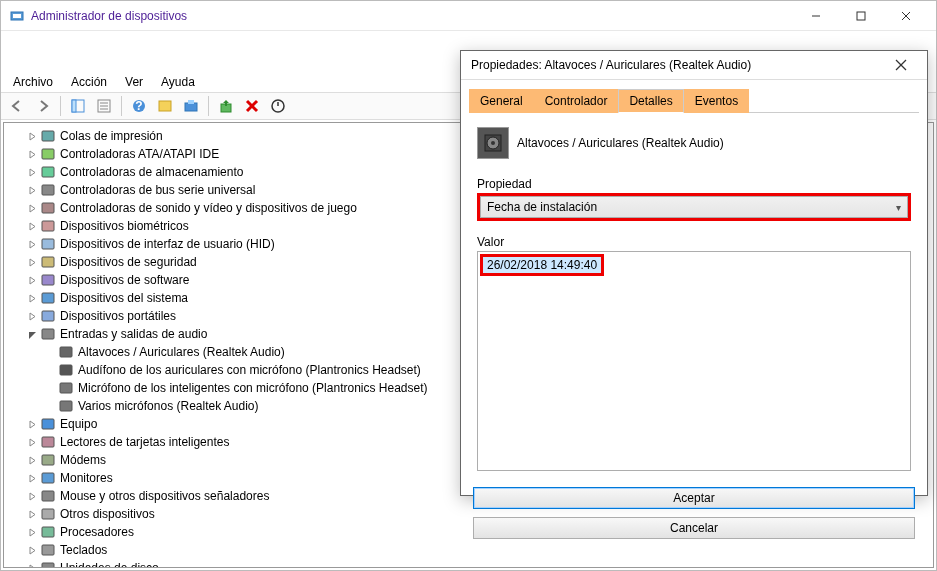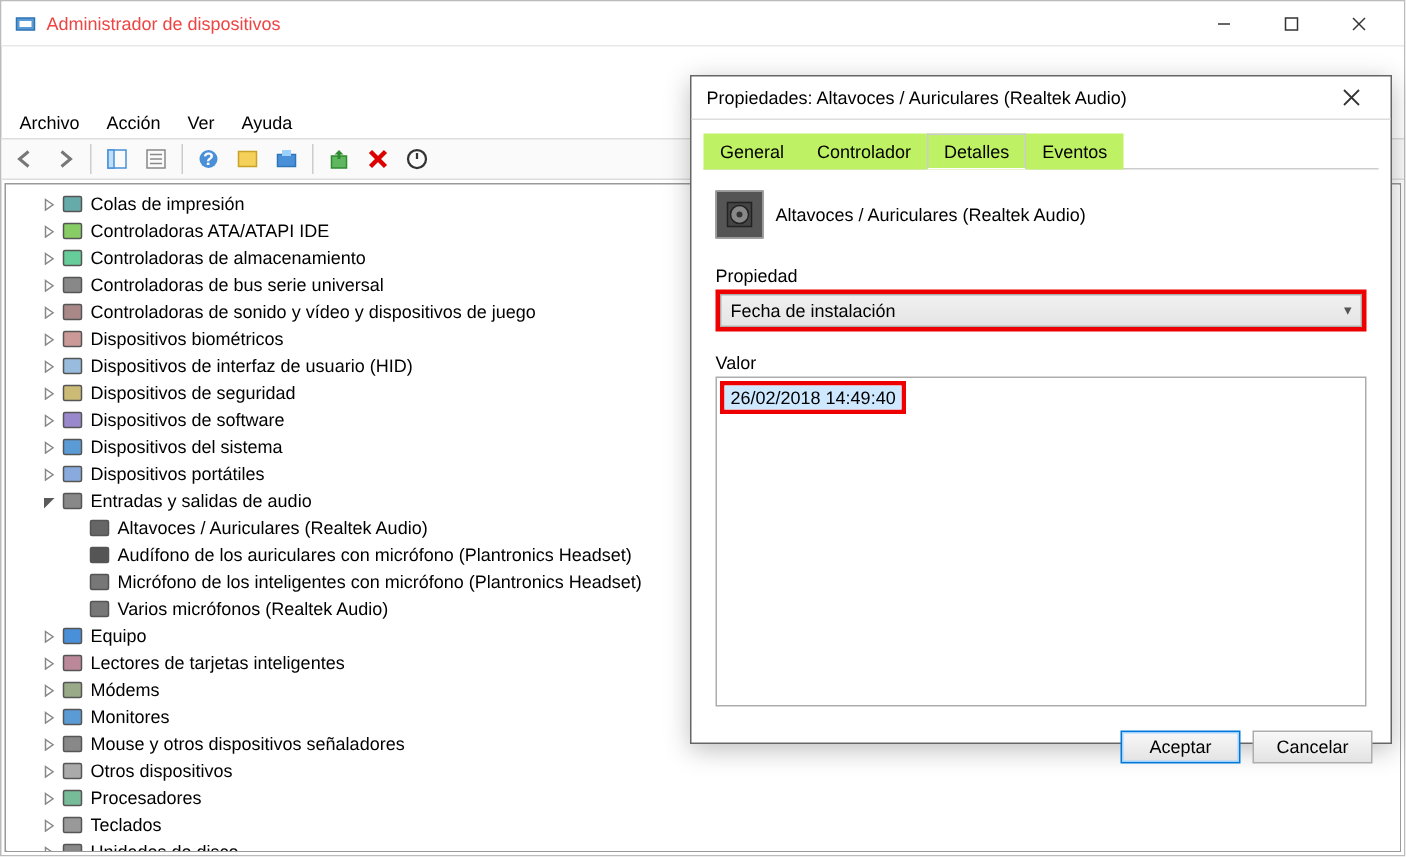--- a/index.html
+++ b/index.html
@@ -1,20 +1,20 @@
 <!DOCTYPE html>
 <html><head>
 <meta charset="utf-8">
 <style>
 * { box-sizing: border-box; margin: 0; padding: 0; font-family: "Segoe UI", Tahoma, sans-serif; font-size: 12px; }
 body { background: #fff; width: 937px; height: 571px; overflow: hidden; position: relative; }
 
 
 .main-window { width: 937px; height: 571px; border: 1px solid #bbb; display: flex; flex-direction: column; background: #fff; }
-.titlebar { height: 30px; background: #fff; display: flex; align-items: center; padding: 0 8px; color: #ef4444; border-bottom: 1px solid #e8e8e8; }
+.titlebar { height: 30px; background: #fff; display: flex; align-items: center; padding: 0 8px; color: #4c1d95; border-bottom: 1px solid #e8e8e8; }
 .titlebar .icon { width: 16px; height: 16px; margin-right: 6px; }
 .titlebar .title { flex: 1; }
 .winbtns { display: flex; }
 .winbtn { width: 45px; height: 29px; display: flex; align-items: center; justify-content: center; color: #555; }
 
 .menubar { height: 20px; display: flex; align-items: center; padding: 0 4px; gap: 2px; margin-top: 41px; }
 .menuitem { padding: 2px 8px; }
 
 .toolbar { height: 28px; border-top: 1px solid #ddd; border-bottom: 1px solid #ddd; display: flex; align-items: center; padding: 0 4px; gap: 2px; background: #fafafa; }
 .toolsep { width: 1px; height: 20px; background: #ccc; margin: 0 3px; }
@@ -26,34 +26,34 @@
 .node-icon { width: 16px; height: 16px; margin-right: 4px; display: flex; align-items: center; justify-content: center; }
 .node-label { white-space: nowrap; text-align: center; }
 
 
 .dialog { position: absolute; left: 460px; top: 50px; width: 468px; height: 446px; background: #fff; border: 1px solid #666; box-shadow: 0 4px 16px rgba(0,0,0,0.25); display: flex; flex-direction: column; }
 .dialog-title { height: 30px; display: flex; align-items: center; padding: 0 10px; }
 .dialog-title .t { flex: 1; }
 .dialog-close { width: 32px; height: 28px; display: flex; align-items: center; justify-content: center; }
 .dialog-body { flex: 1; border-top: 1px solid #ddd; padding: 8px; display: flex; flex-direction: column; }
 .tabs { display: flex; border-bottom: 1px solid #ccc; }
-.tab { padding: 4px 10px; border: 1px solid transparent; border-bottom: none; margin-right: 0px; background: #bef264; position: relative; top: 1px; }
+.tab { padding: 4px 10px; border: 1px solid transparent; border-bottom: none; margin-right: 0px; background: #fdba74; position: relative; top: 1px; }
 .tab.active { border-color: #ccc; border-bottom: 1px solid #fff; }
 .tab-content { flex: 1; padding: 14px 8px 8px 8px; display: flex; flex-direction: column; }
 .device-row { display: flex; align-items: center; gap: 8px; margin-bottom: 18px; }
 .device-icon { width: 32px; height: 32px; background: #555; border: 1px solid #999; display: flex; align-items: center; justify-content: center; }
 .field-label { margin-bottom: 2px; }
 .select-highlight { border: 3px solid #e00; padding: 0; }
 .select-box { width: 100%; height: 22px; border: 1px solid #adadad; background: linear-gradient(#f0f0f0,#e5e5e5); display: flex; align-items: center; padding: 0 6px; justify-content: space-between; }
 .select-box .chev { font-size: 10px; color: #555; }
 .value-label { margin-top: 14px; margin-bottom: 2px; }
 .value-box { flex: 1; border: 1px solid #adadad; background: #fff; padding: 2px; overflow: auto; min-height: 220px; }
 .value-highlight { border: 3px solid #e00; display: inline-block; }
 .value-item { background: #cde8ff; padding: 1px 4px; display: inline-block; }
-.dialog-buttons { display: flex; justify-content: flex-end; gap: 8px; padding: 8px 4px; }
+.dialog-buttons { display: flex; justify-content: flex-end; gap: 8px; padding: 8px 4px; flex-direction: column; }
 .dlgbtn { min-width: 80px; height: 22px; border: 1px solid #adadad; background: linear-gradient(#f8f8f8,#e3e3e3); display: flex; align-items: center; justify-content: center; }
 .dlgbtn.default { border: 1px solid #0078d7; box-shadow: 0 0 0 1px #a3d1ff inset; }
 
 svg { display: block; }
 </style>
 </head>
 <body>
 
 <div class="main-window">
 

